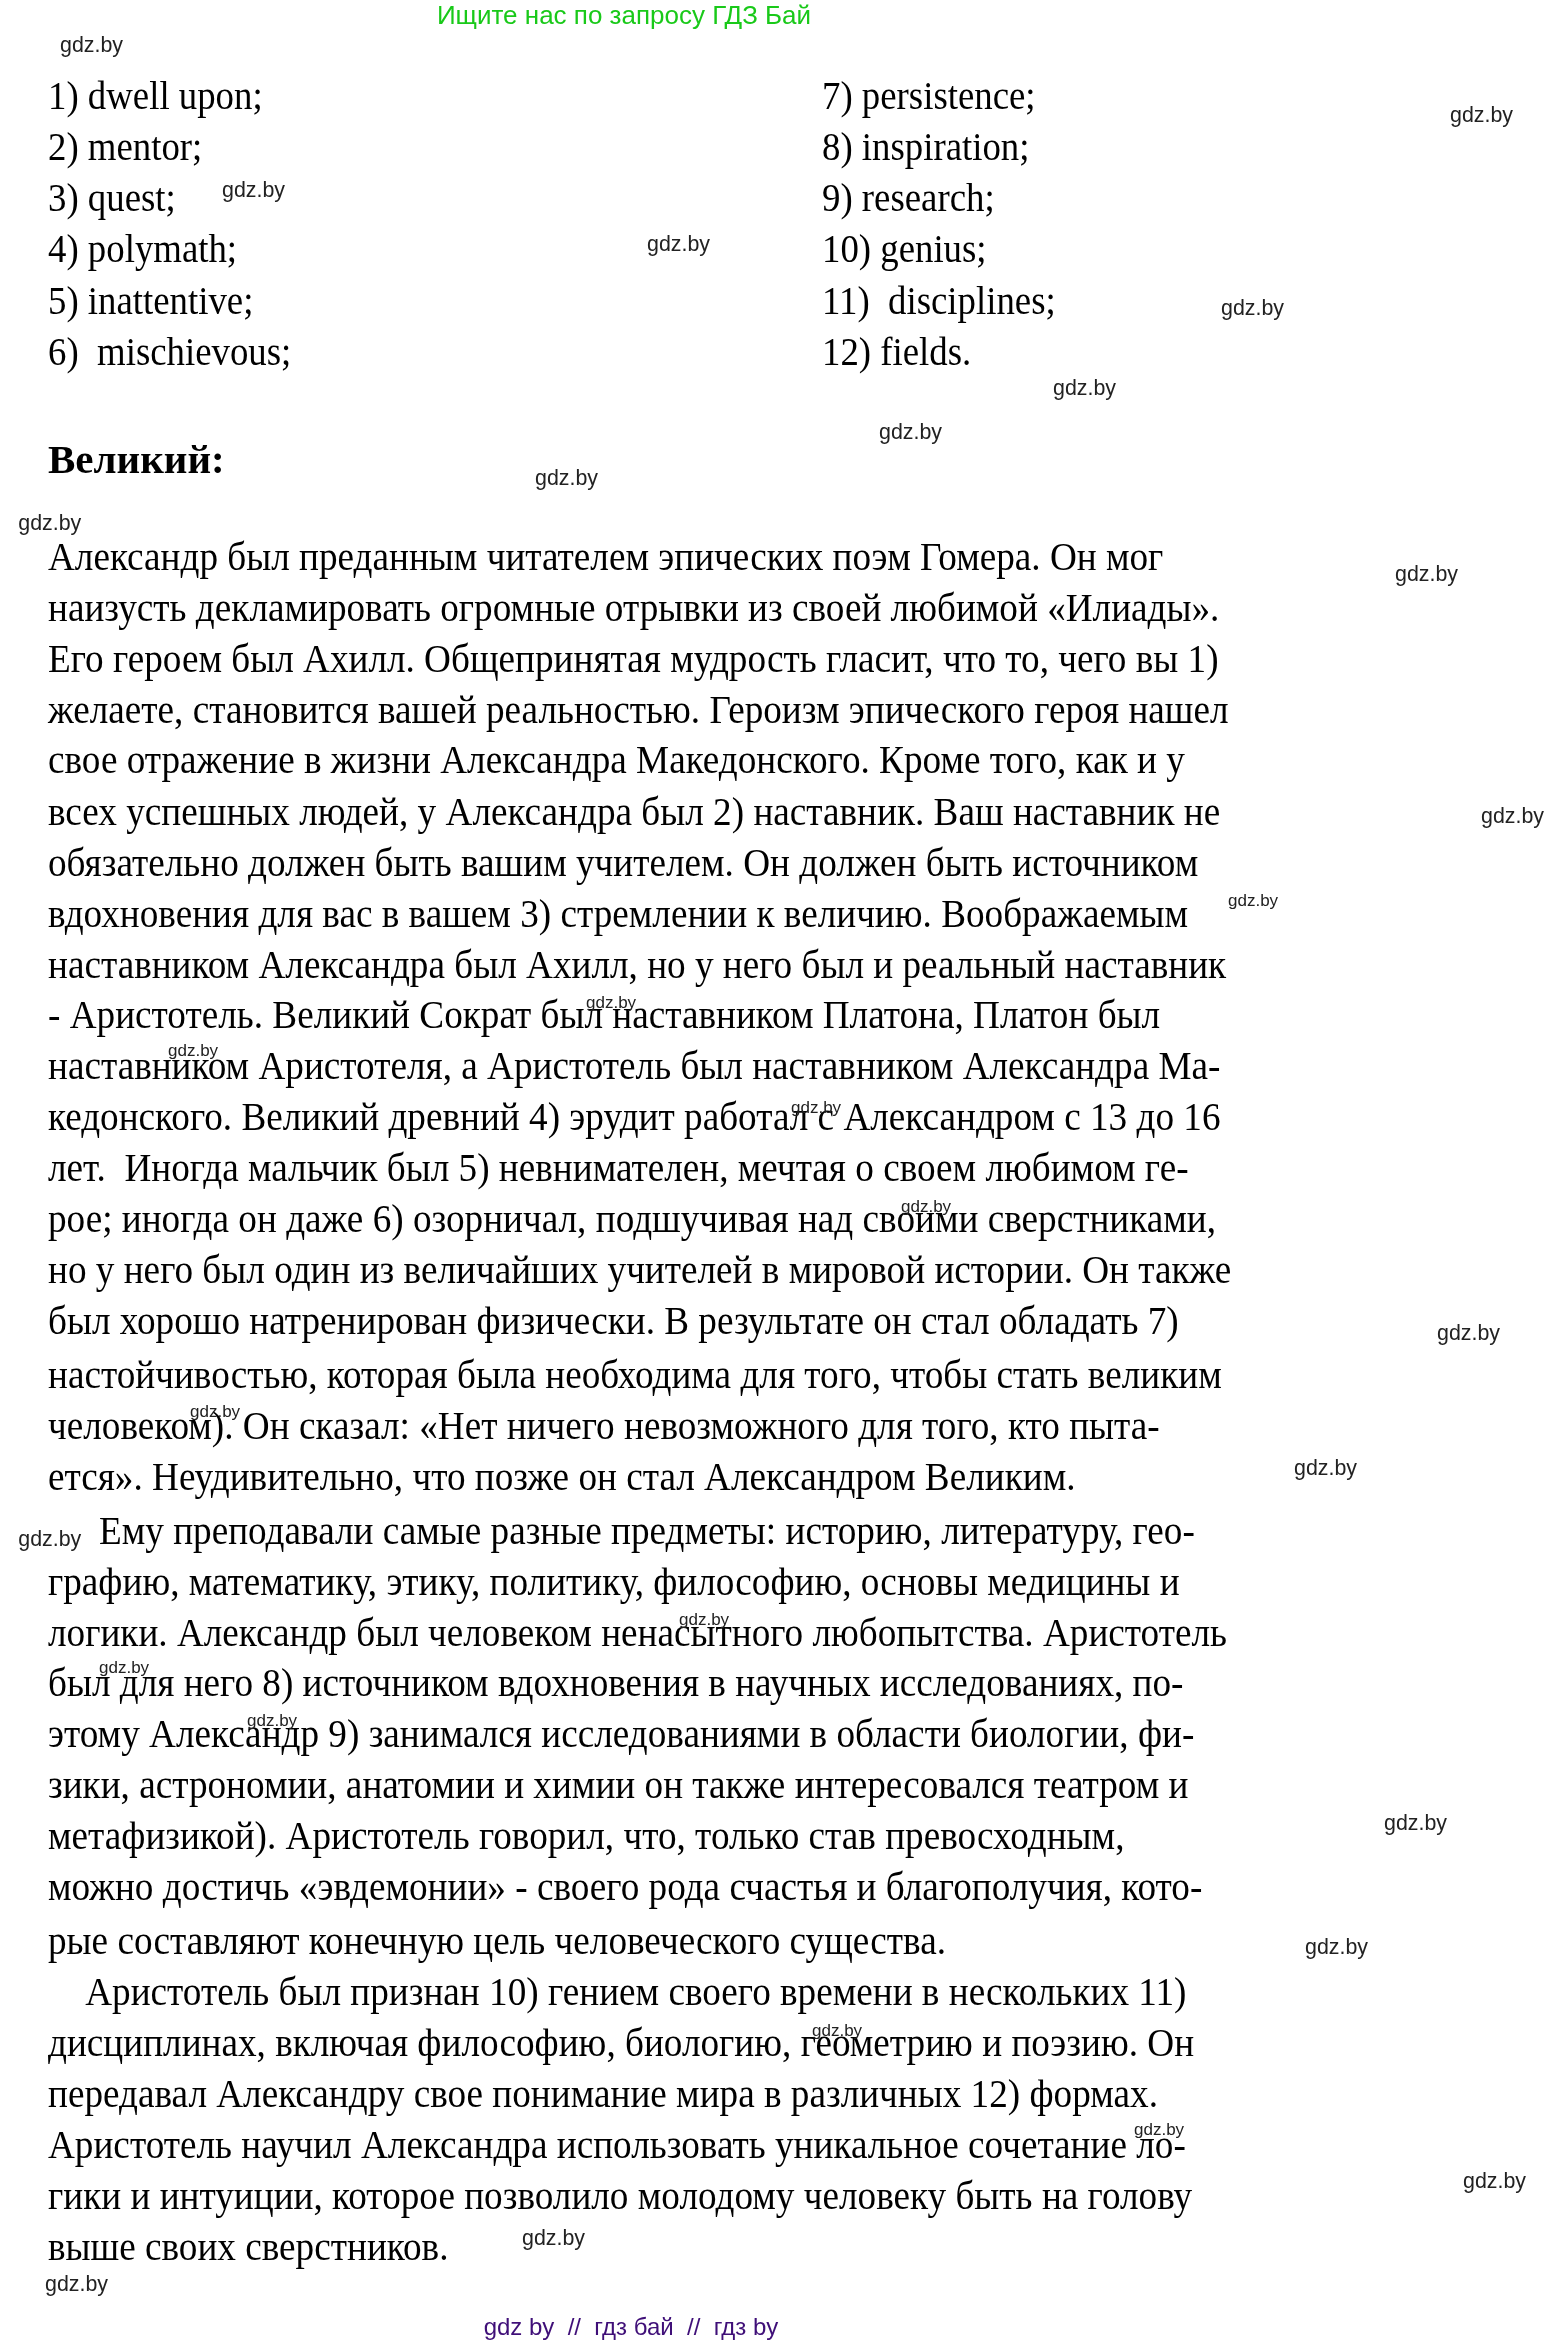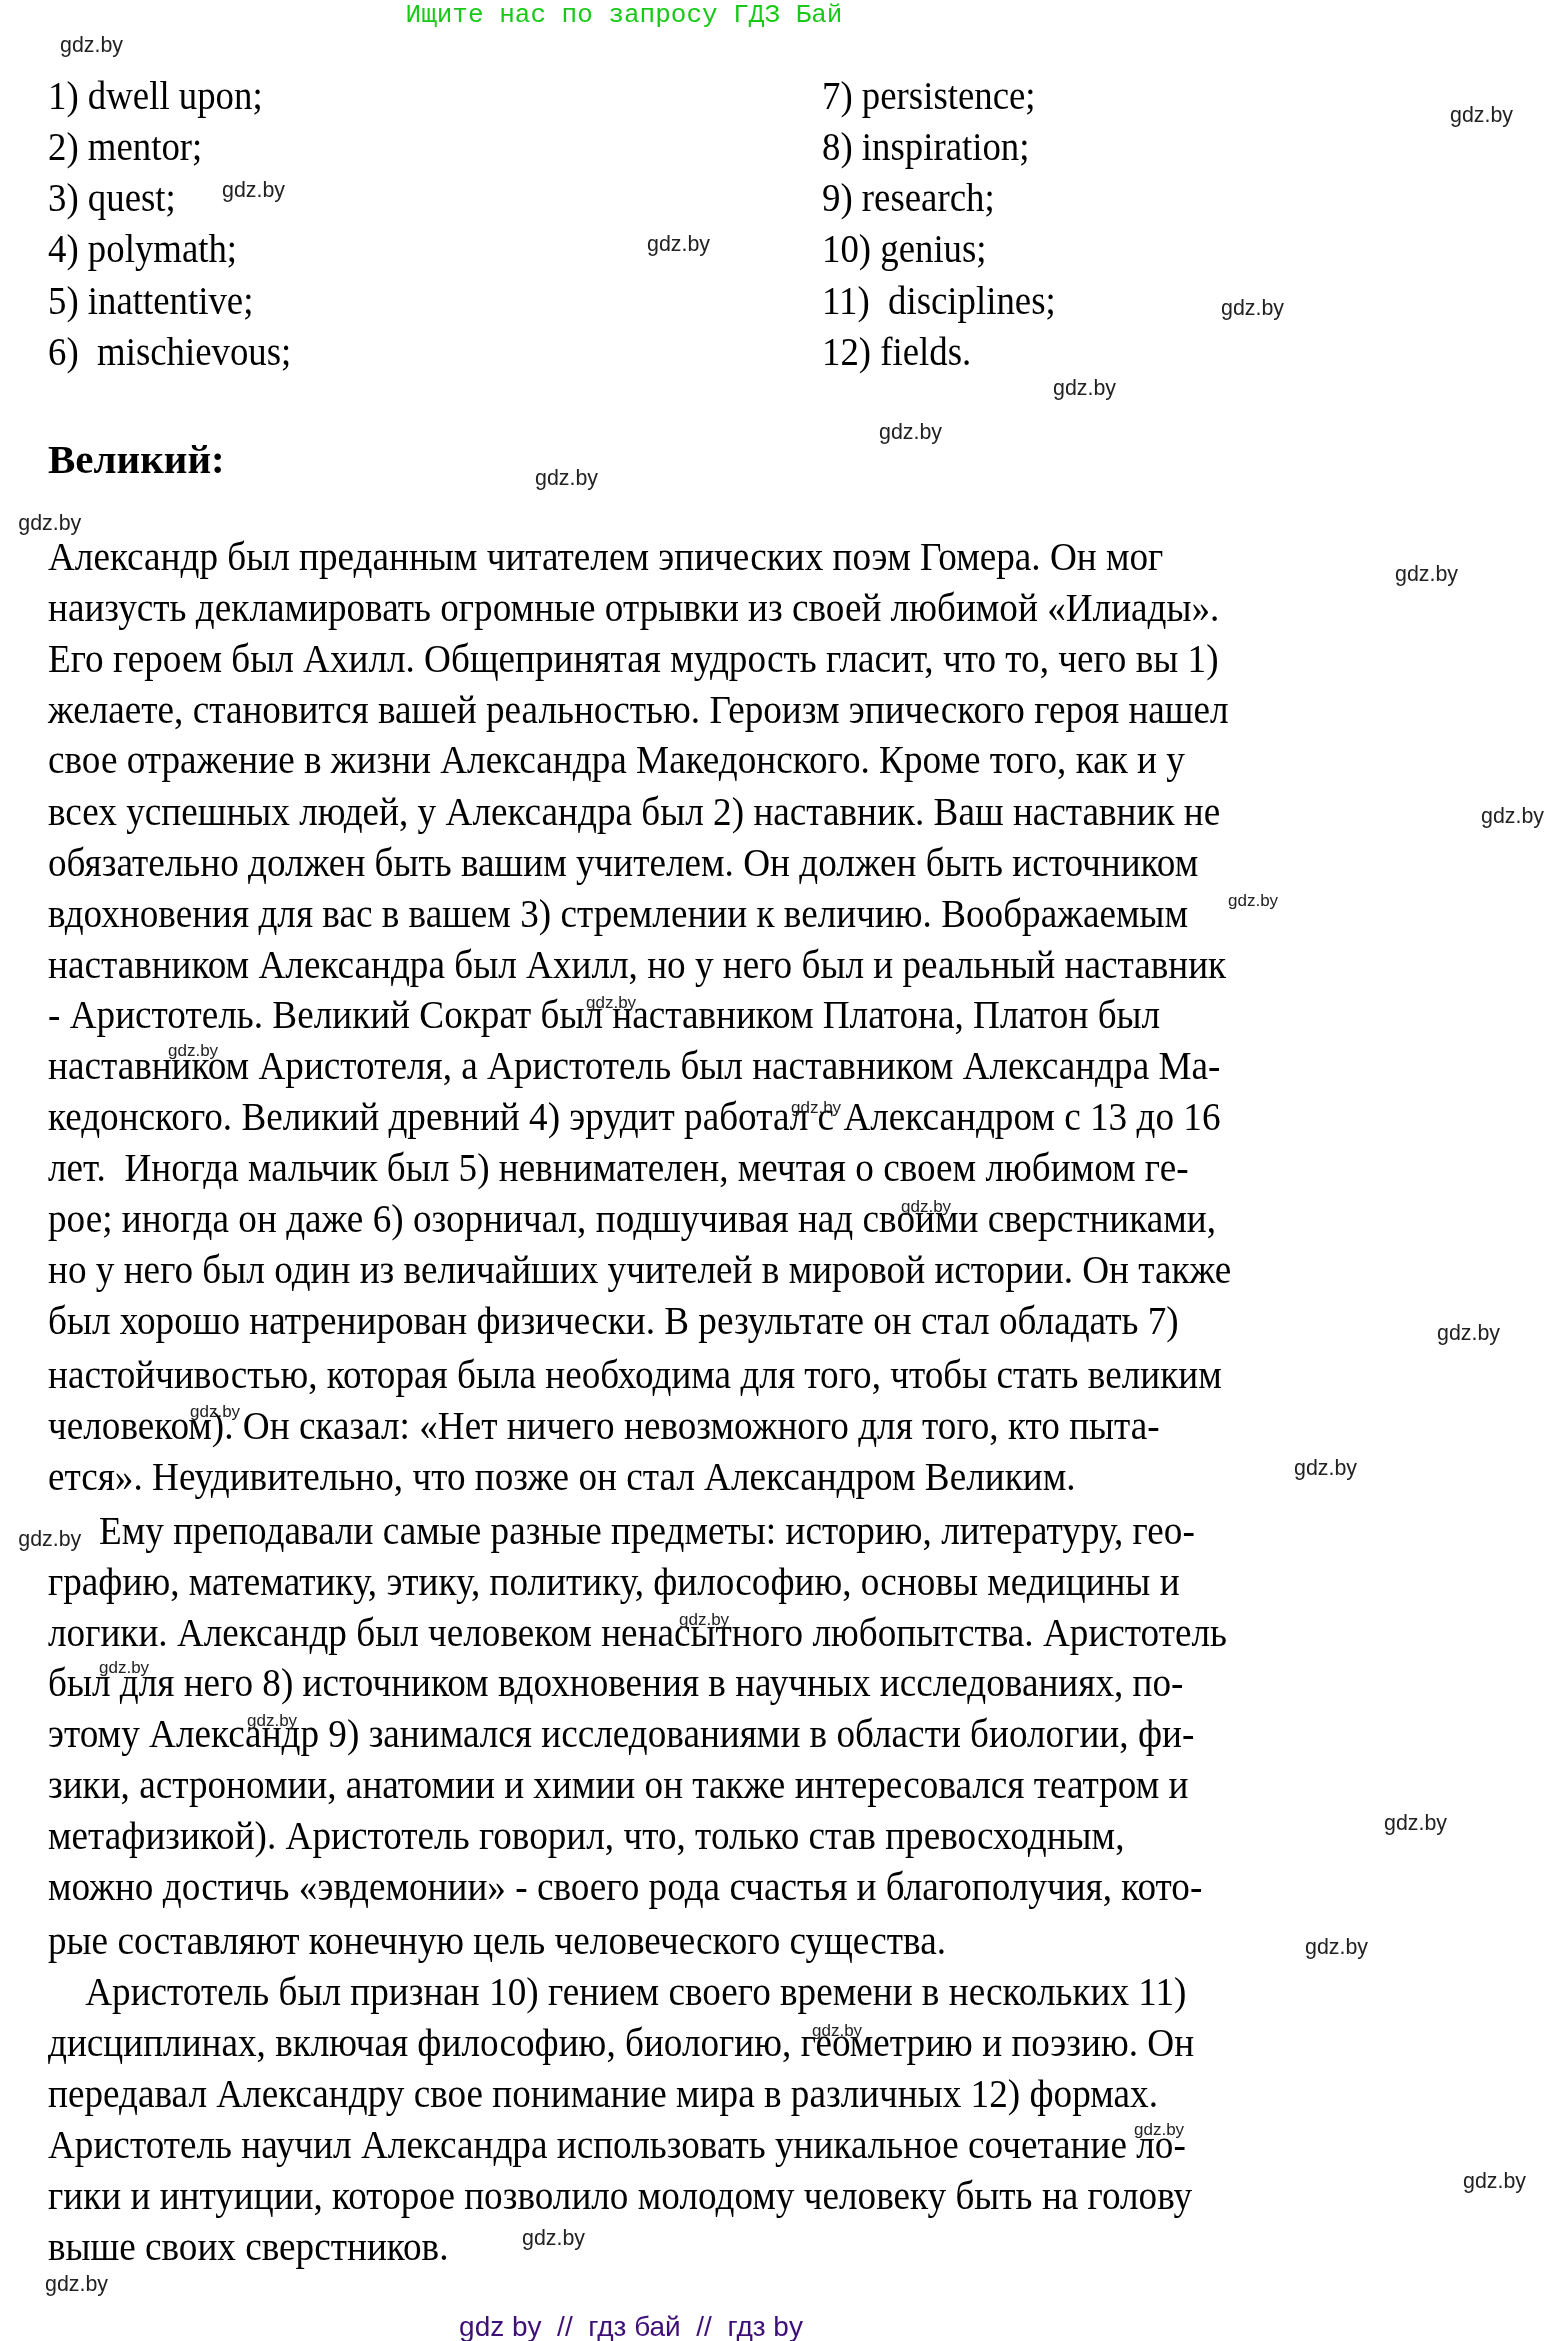--- a/index.html
+++ b/index.html
@@ -1,20 +1,20 @@
 <!DOCTYPE html>
 <html style="font-size:12.2px"><head>
 <meta charset="utf-8">
 <style>
   html, body { margin: 0; padding: 0; background: #ffffff; }
   body { width: 1566px; height: 2342px; position: relative; overflow: hidden; }
   .hdr { position: absolute; left: 0; width: 1248px; top: 0; text-align: center;
-         font-family: Liberation Mono, monospace; font-size: 26px; line-height: 30.5px; color: #19c919; }
+         font-family: Liberation Sans, sans-serif; font-size: 26px; line-height: 30.5px; color: #19c919; }
   .ftr { position: absolute; left: 0; width: 1262px; top: 2312px; text-align: center;
-         font-family: "Liberation Sans", sans-serif; font-size: 28px; line-height: 30.5px; color: #3f0f78; white-space: pre; }
+         font-family: "Liberation Sans", sans-serif; font-size: 24px; line-height: 30.5px; color: #3f0f78; white-space: pre; }
   .vocab { position: absolute; font-family: "Liberation Serif", serif; font-size: 40px; line-height: 46px;
            color: #000; white-space: pre; transform: scaleX(0.92); transform-origin: left top; }
   .title { position: absolute; left: 48px; top: 436px; font-family: "Liberation Serif", serif; font-weight: bold;
            font-size: 41px; line-height: 46px; color: #000; }
   .line { position: absolute; left: 48px; font-family: "Liberation Serif", serif; font-size: 40px; line-height: 46px;
           color: #000; white-space: pre; transform: scaleX(0.93); transform-origin: left top; }
   .wm { position: absolute; font-family: "Liberation Sans", sans-serif; font-size: 21.4px; line-height: 23px;
         color: #222; white-space: pre; }
   .wm.sm { font-size: 17px; line-height: 18.3px; }
 </style>

